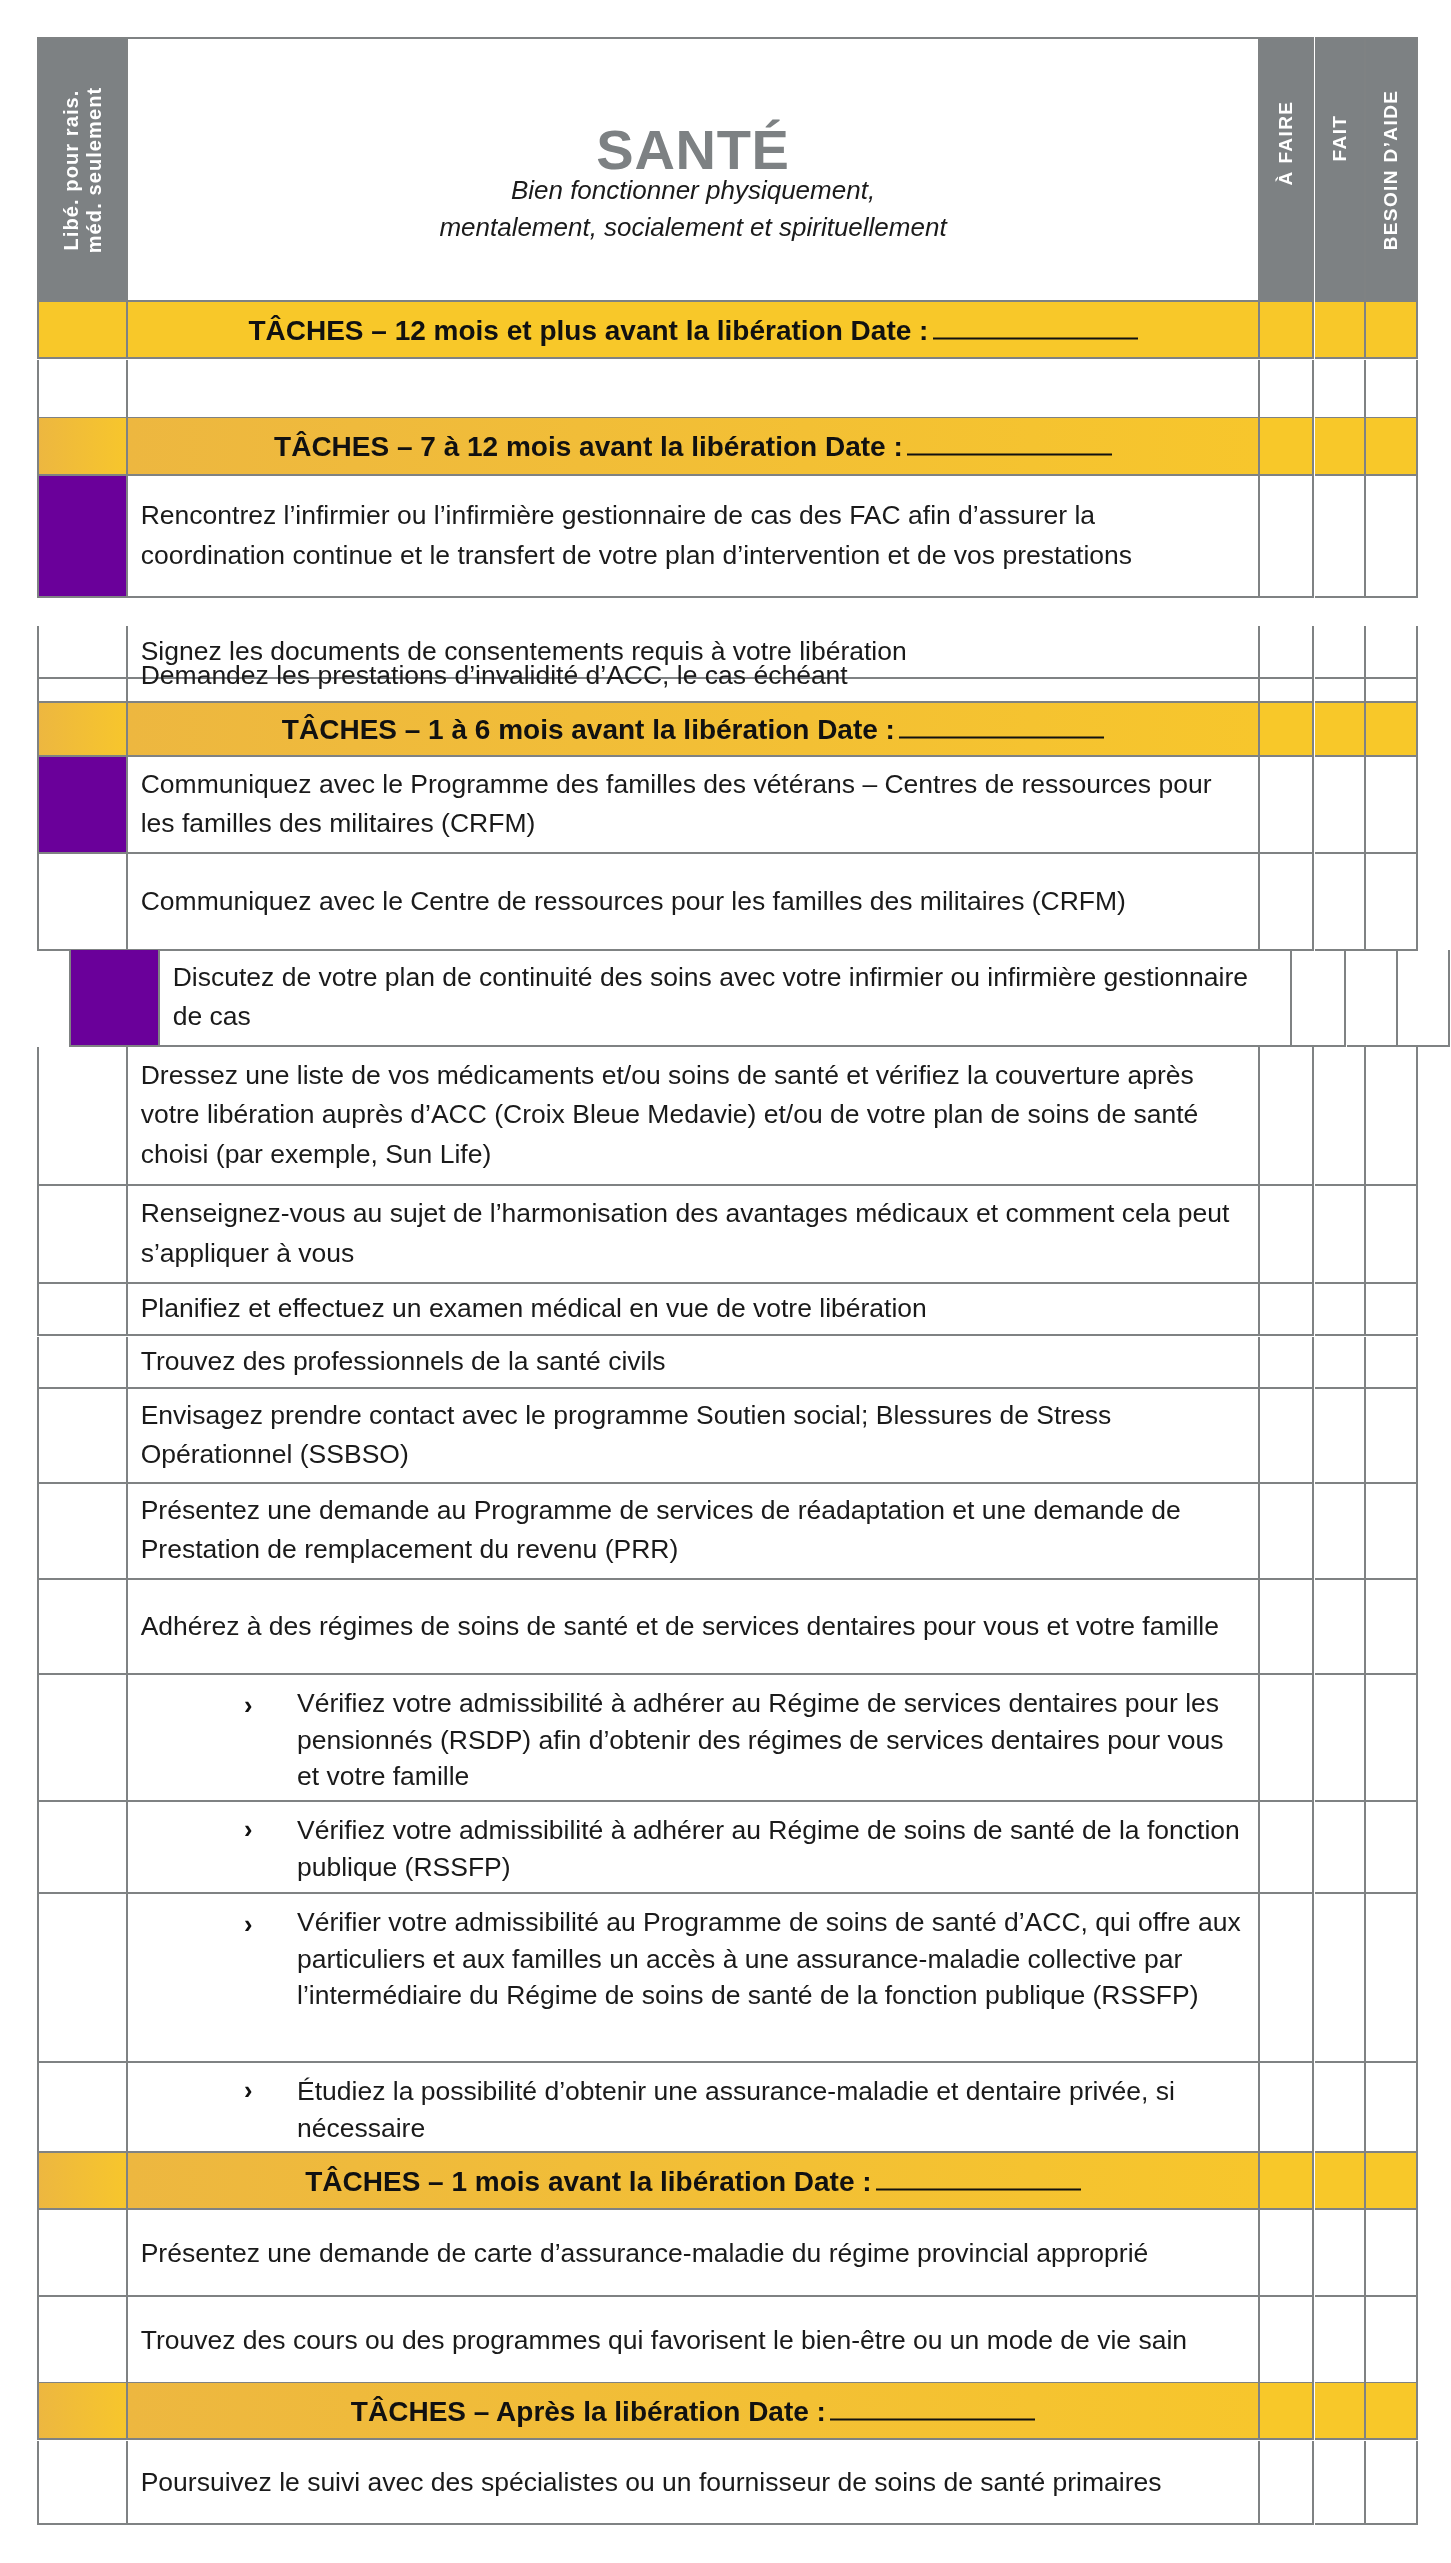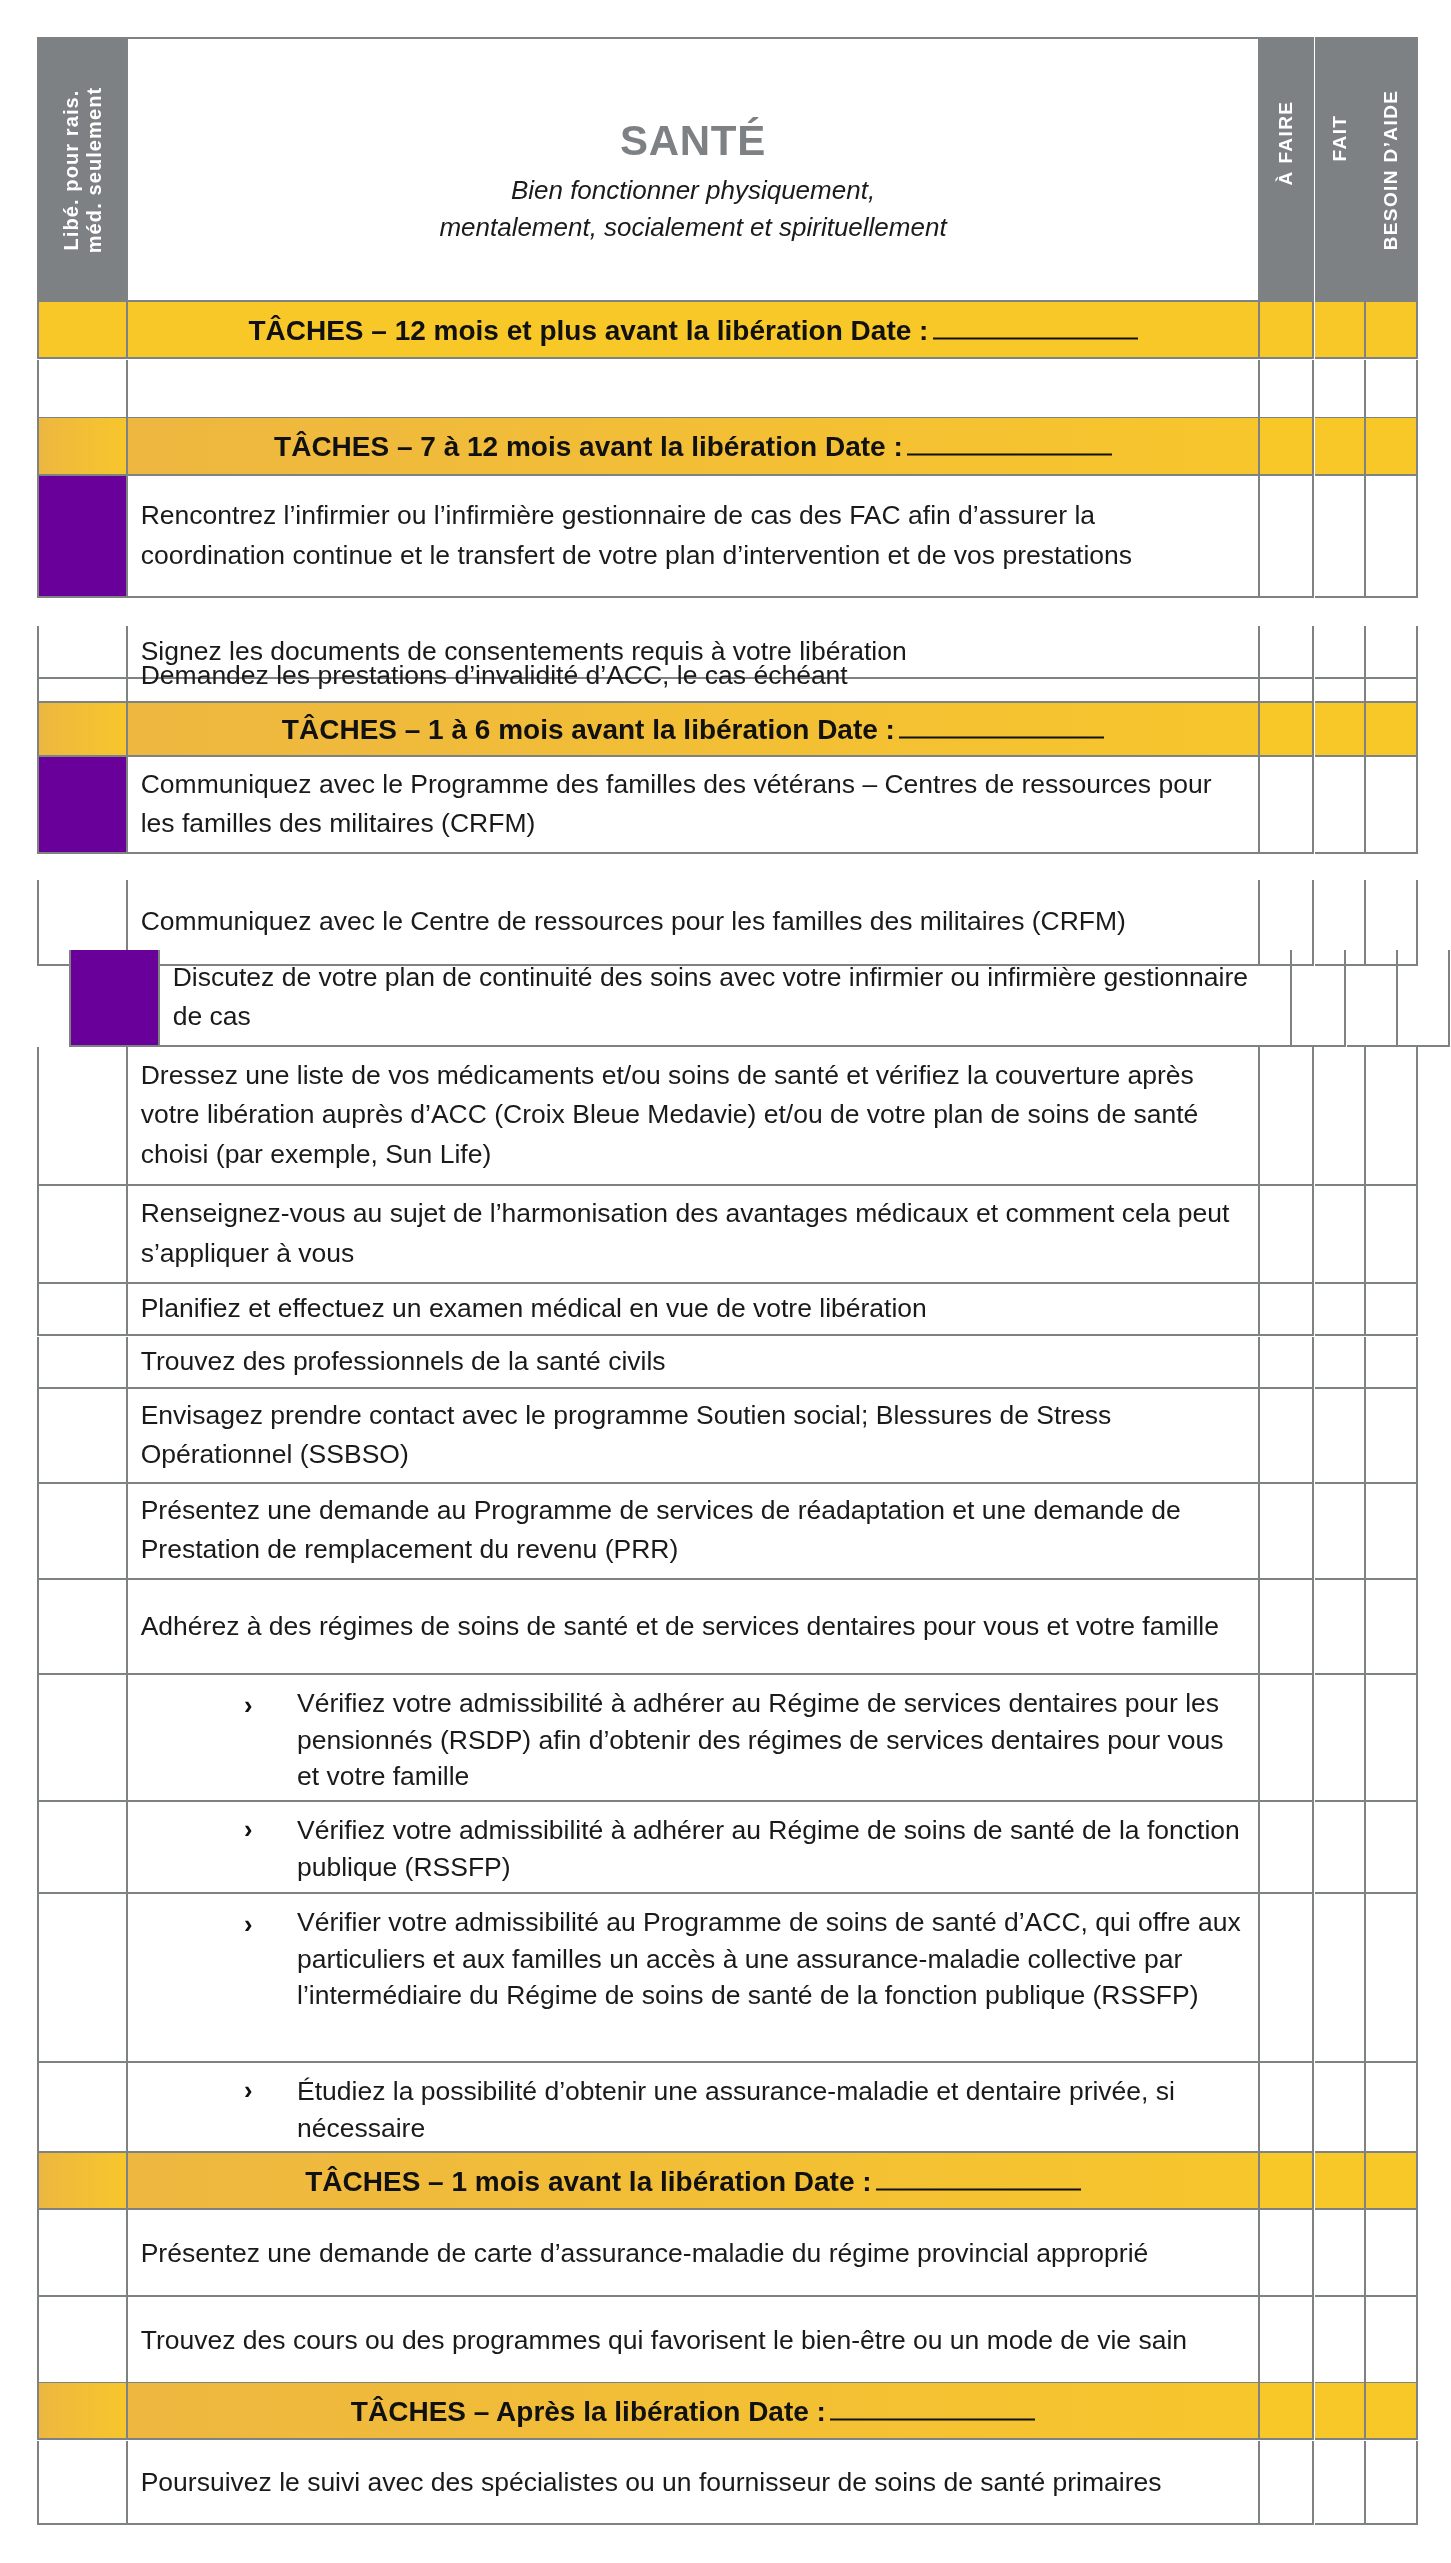--- a/index.html
+++ b/index.html
@@ -18,21 +18,21 @@
     
     .hdr .c-flag, .hdr .c-todo, .hdr .c-done, .hdr .c-help { background: #7d8183; }
     .hdr .c-task { background: #ffffff; }
     .hdr .cell { border-top: 2.1px solid #7f8283; }
     .vlabel { position: absolute; left: 50%; top: 50%; transform: translate(-50%,-50%) rotate(-90deg);
               color: #ffffff; font-weight: bold; white-space: nowrap; text-align: center;
               letter-spacing: 1.4px; line-height: 1.15; }
     .vlabel.flag { font-size: 20px; letter-spacing: 1.1px; }
     .vlabel.col { font-size: 19px; }
     .title { position: absolute; left: 0; right: 0; top: 78px; text-align: center;
-             font-size: 42px; font-weight: bold; color: #7d8183; letter-spacing: 0.7px; }
+             font-size: 56px; font-weight: bold; color: #7d8183; letter-spacing: 0.7px; }
     .subtitle { position: absolute; left: 0; right: 0; top: 133px; text-align: center;
                 font-size: 26px; font-style: italic; line-height: 37px; color: #1a1a1a; }
 
     
     .sec .cell { background: linear-gradient(90deg, #edb740 0%, #f7c62c 100%); }
     .sec.first .cell { background: #f8c829; }
     .sec .c-todo, .sec .c-done, .sec .c-help { background: #f8c829; }
     .sec-text { position: absolute; left: 0; right: 0; top: 50%; transform: translateY(-50%);
                 text-align: center; font-weight: bold; font-size: 28px; color: #111; }
     .sec-text .blank { display: inline-block; width: 205px; border-bottom: 2.8px solid #111;
@@ -143,21 +143,21 @@
       </div>
       <div class="row task" style="top: 720px; height: 97px;">
         <div class="cell c-flag purple"></div>
         <div class="cell c-task">
           <div class="task-text">Communiquez avec le Programme des familles des vétérans – Centres de ressources pour les familles des militaires (CRFM)</div>
         </div>
         <div class="cell c-todo"></div>
         <div class="cell c-done"></div>
         <div class="cell c-help"></div>
       </div>
-      <div class="row task" style="top: 843px; height: 86px;">
+      <div class="row task" style="top: 817px; height: 97px;">
         <div class="cell c-flag"></div>
         <div class="cell c-task">
           <div class="task-text">Communiquez avec le Centre de ressources pour les familles des militaires (CRFM)</div>
         </div>
         <div class="cell c-todo"></div>
         <div class="cell c-done"></div>
         <div class="cell c-help"></div>
       </div>
       <div class="row task" style="top: 913px; height: 97px; margin-left: 32px;">
         <div class="cell c-flag purple"></div>

